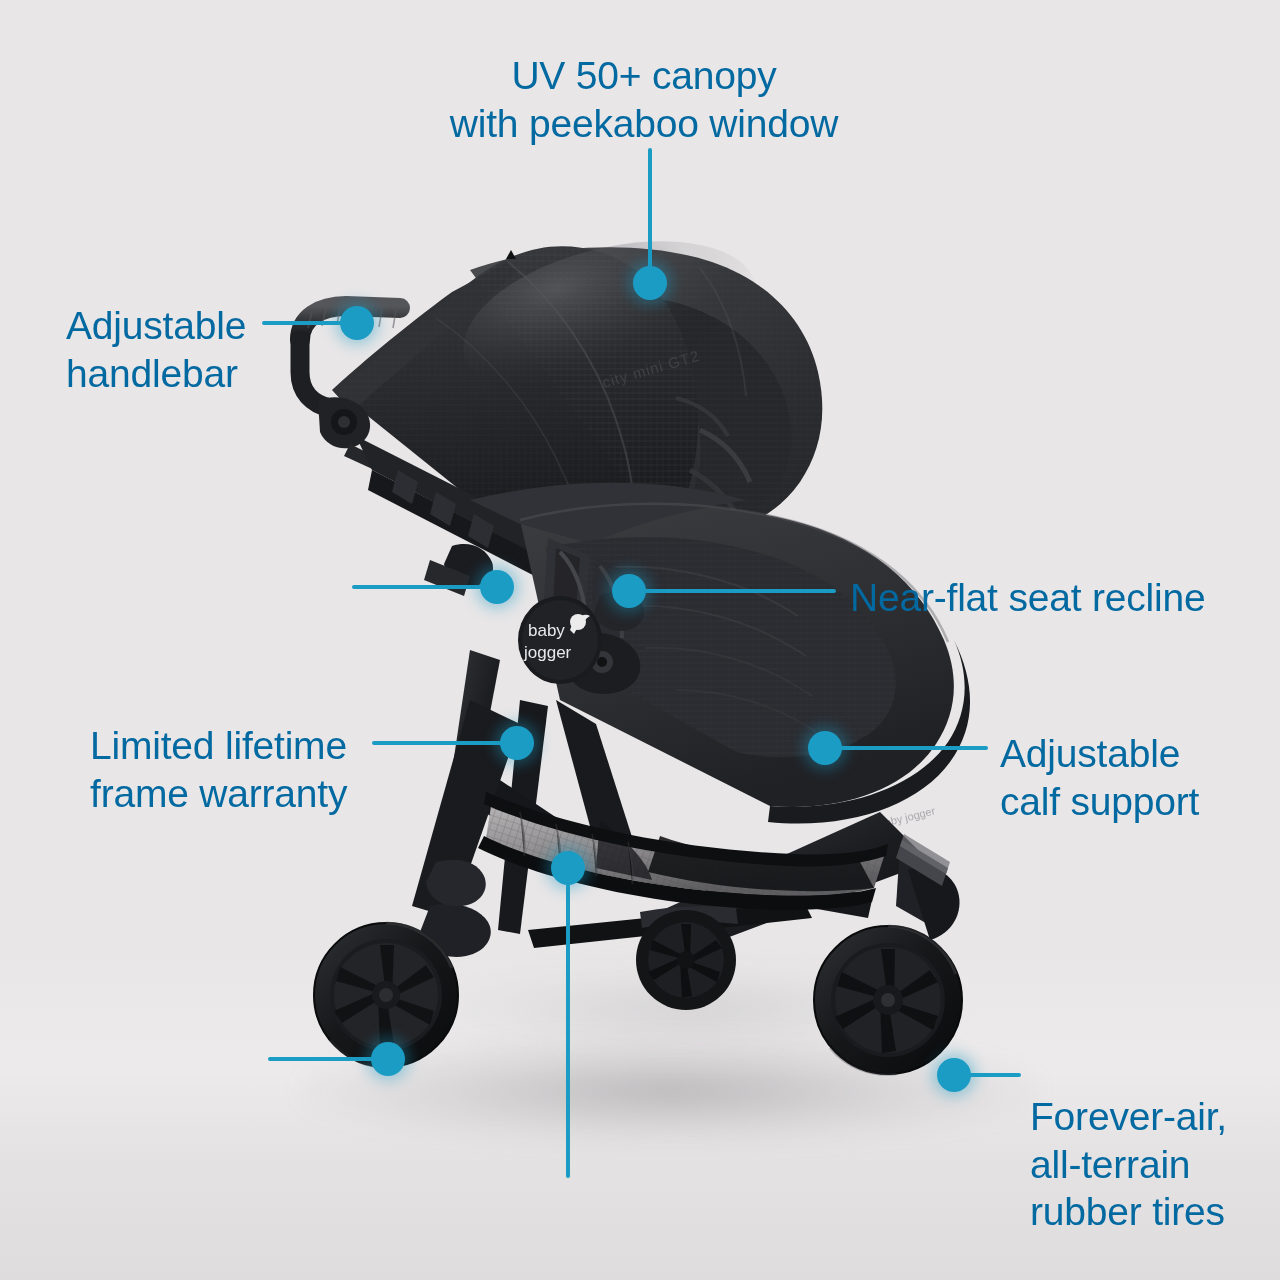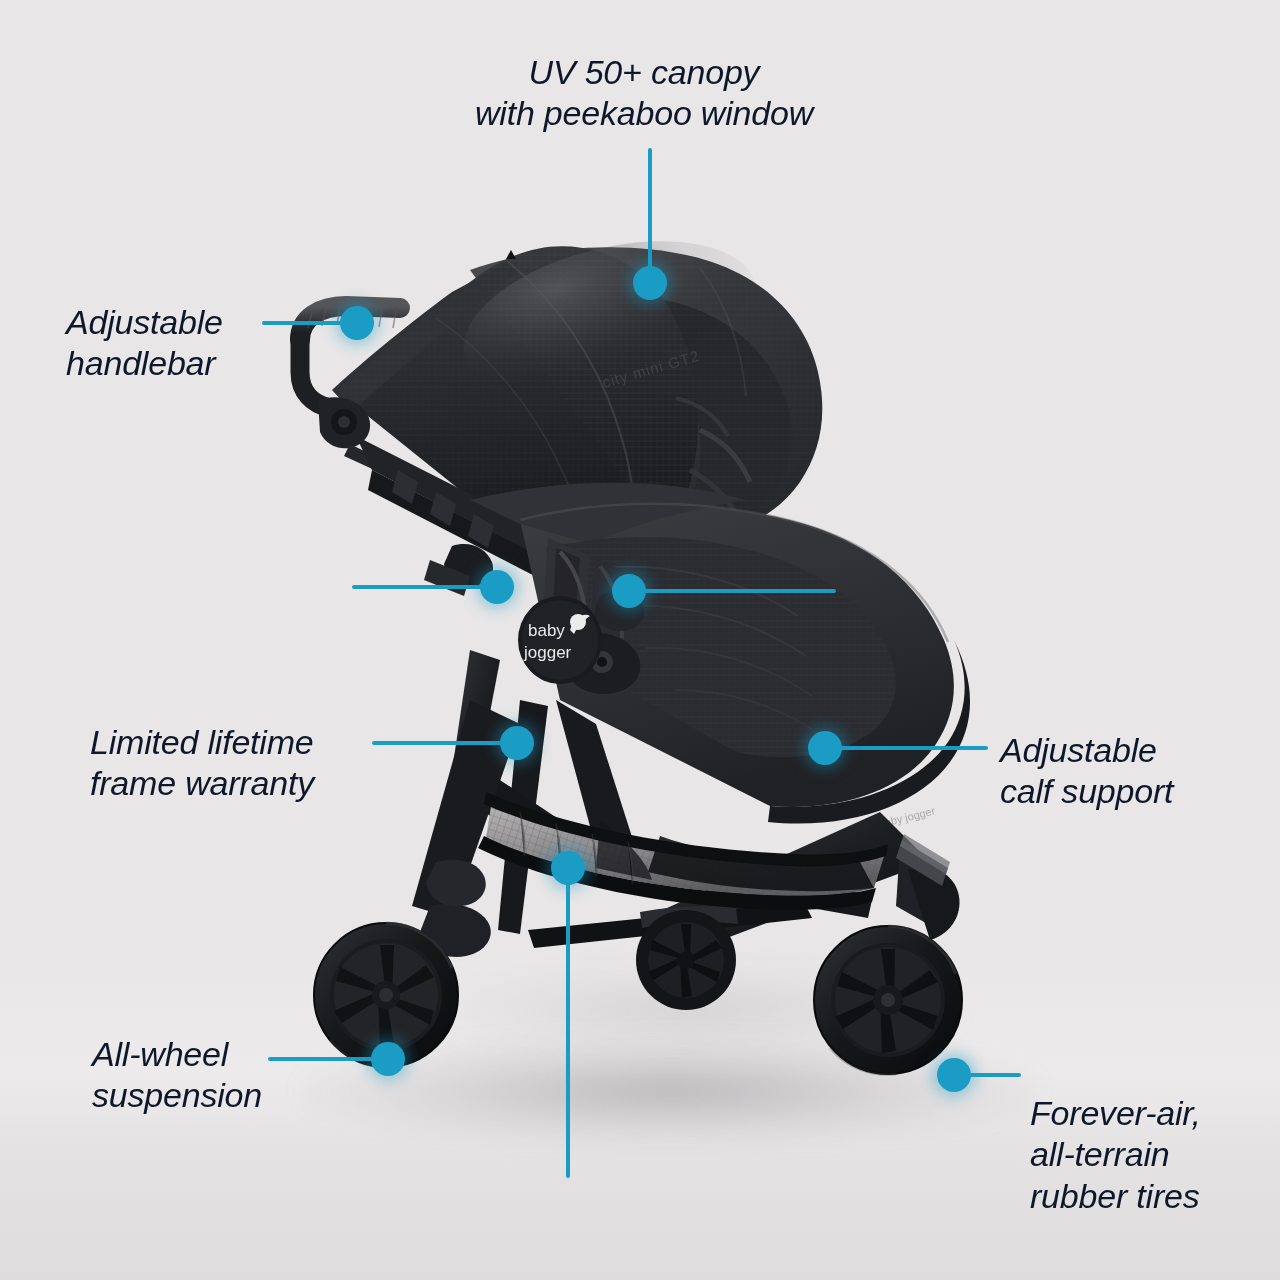--- a/index.html
+++ b/index.html
@@ -29,27 +29,26 @@
   .floor-shadow2 {
     position:absolute;
     left:430px; top:965px; width:520px; height:90px;
     background:radial-gradient(ellipse at 50% 50%, rgba(160,158,160,0.30) 0%, rgba(200,198,200,0.12) 55%, rgba(232,230,231,0) 80%);
     filter:blur(14px);
   }
 
   
   .callout {
     position:absolute;
-    color:#0f172a;
-    font-size:34px;
+    color:#0369a1;
+    font-size:39px;
     line-height:1.22;
     letter-spacing:-0.2px;
     white-space:pre-line;
     font-weight:400;
-    font-style:italic;
   }
   .callout.r { text-align:left; }
   .callout.l { text-align:left; }
   .callout.c { text-align:center; }
 
   
   .lead {
     position:absolute;
     background:#1b9cc4;
     height:4px;
@@ -405,25 +404,24 @@
   <div class="dot" style="left:340px; top:306px;"></div>
 
   <div class="lead" style="left:352px; top:585px; width:148px;"></div>
   <div class="dot" style="left:480px; top:570px;"></div>
 
   <div class="callout l" style="left:90px; top:722px; width:290px;">Limited lifetime
 frame warranty</div>
   <div class="lead" style="left:372px; top:741px; width:148px;"></div>
   <div class="dot" style="left:500px; top:726px;"></div>
 
-  <div class="callout l" style="left:92px; top:1034px; width:220px;">All-wheel
-suspension</div>
   <div class="lead" style="left:268px; top:1057px; width:118px;"></div>
   <div class="dot" style="left:371px; top:1042px;"></div>
 
+  <div class="callout r" style="left:850px; top:574px; width:400px;">Near-flat seat recline</div>
   <div class="lead" style="left:640px; top:589px; width:196px;"></div>
   <div class="dot" style="left:612px; top:574px;"></div>
 
   <div class="callout r" style="left:1000px; top:730px; width:260px;">Adjustable
 calf support</div>
   <div class="lead" style="left:838px; top:746px; width:150px;"></div>
   <div class="dot" style="left:808px; top:731px;"></div>
 
   <div class="callout r" style="left:1030px; top:1058px; width:240px;margin-top:35px;">Forever-air,
 all-terrain

